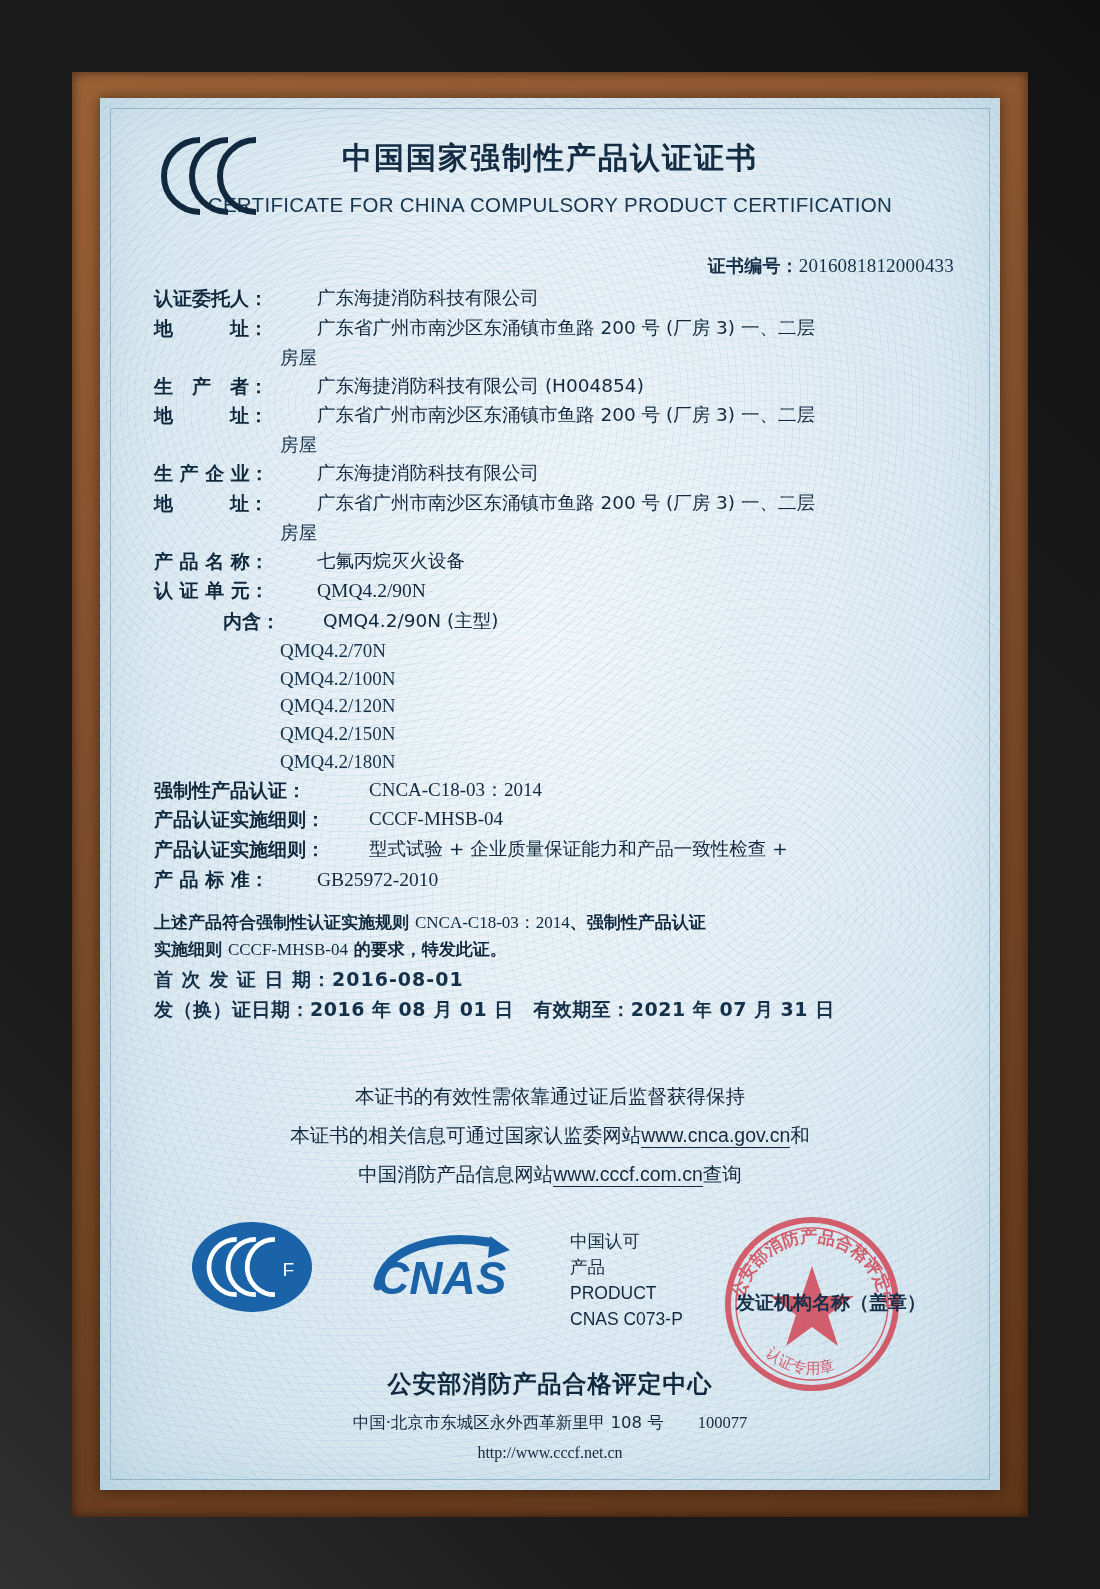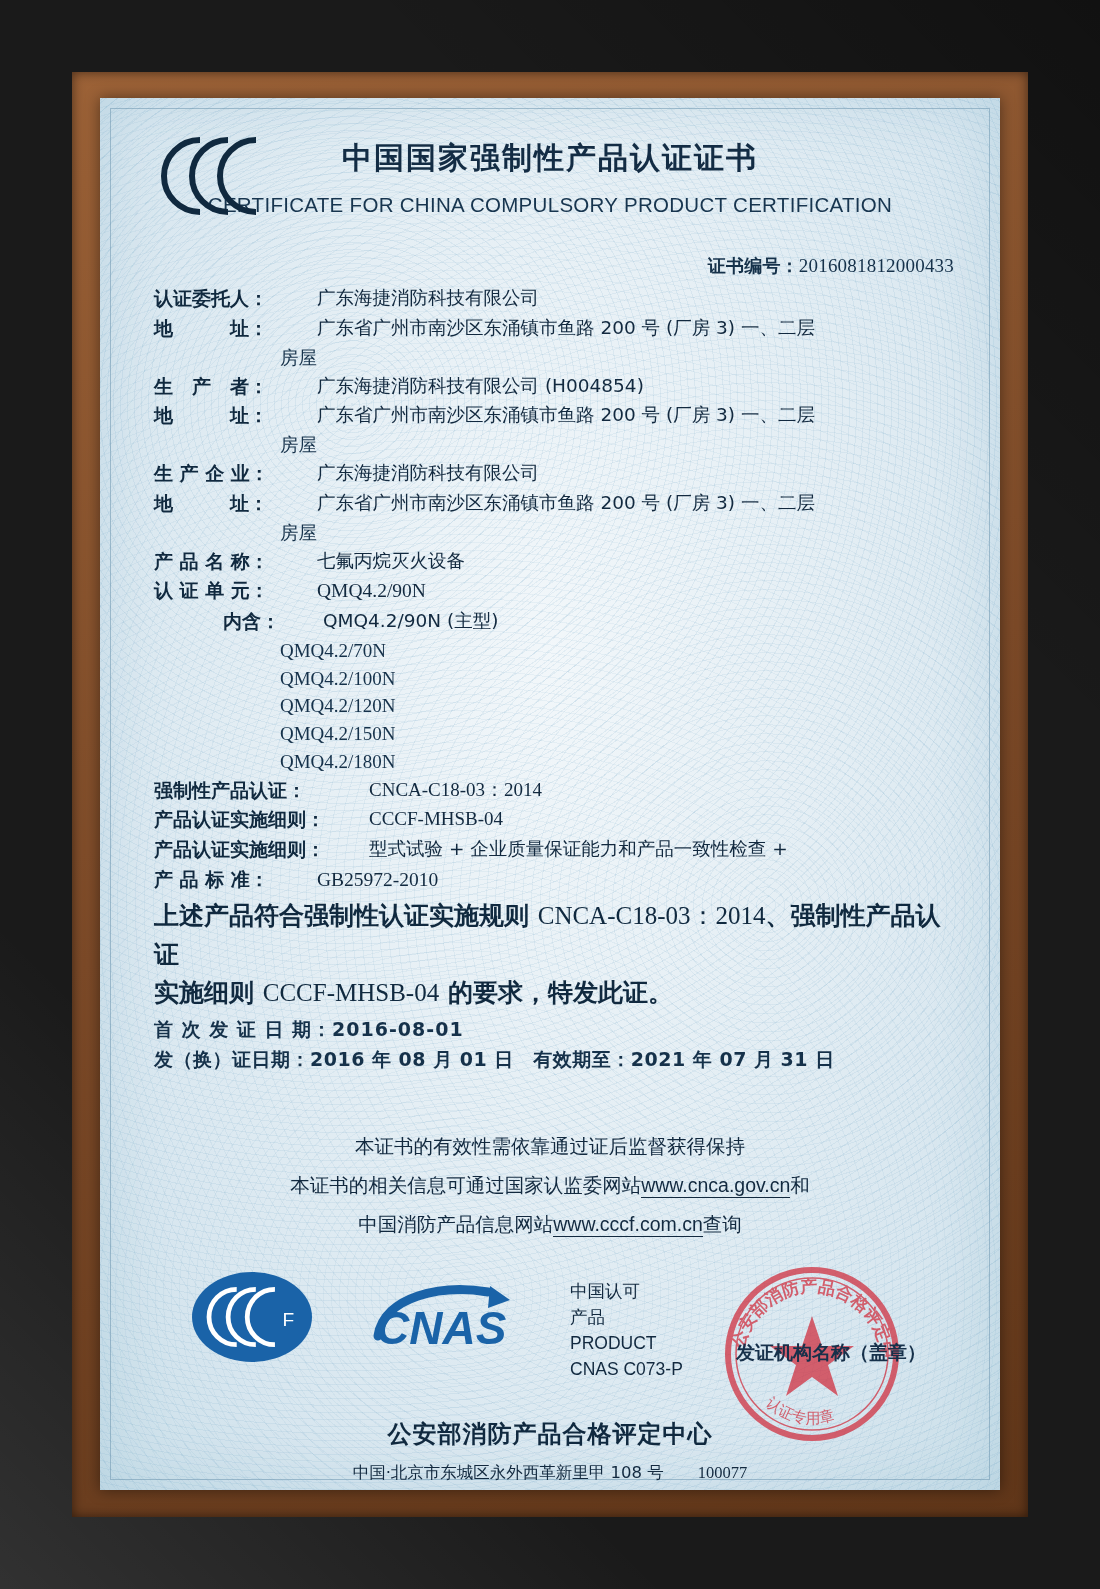--- a/index.html
+++ b/index.html
@@ -160,24 +160,24 @@
     line-height: 1.46;
     font-family: "Liberation Serif", serif;
   }
   .rule-row .value { font-family: "Liberation Serif", serif; font-size: 19px;}
   .mode-cont {
     padding-left: 0;
     font-family: "DejaVu Sans", sans-serif;
     font-size: 18.5px;
   }
   .statement {
-    margin-top: 2px;
-    font-family: "DejaVu Sans", sans-serif;
-    font-weight: bold;
-    font-size: 25px;
+    margin-top: 14px;
+    font-family: "DejaVu Sans", sans-serif;
+    font-weight: bold;
+    font-size: 17px;
     line-height: 1.55;
     color: #10293f;
   }
   .statement .en { font-family: "Liberation Serif", serif; font-weight: normal; }
   .first-issue {
     text-align: left;
     font-family: "DejaVu Sans", sans-serif;
     font-weight: bold;
     font-size: 19px;
     margin-top: 4px;

